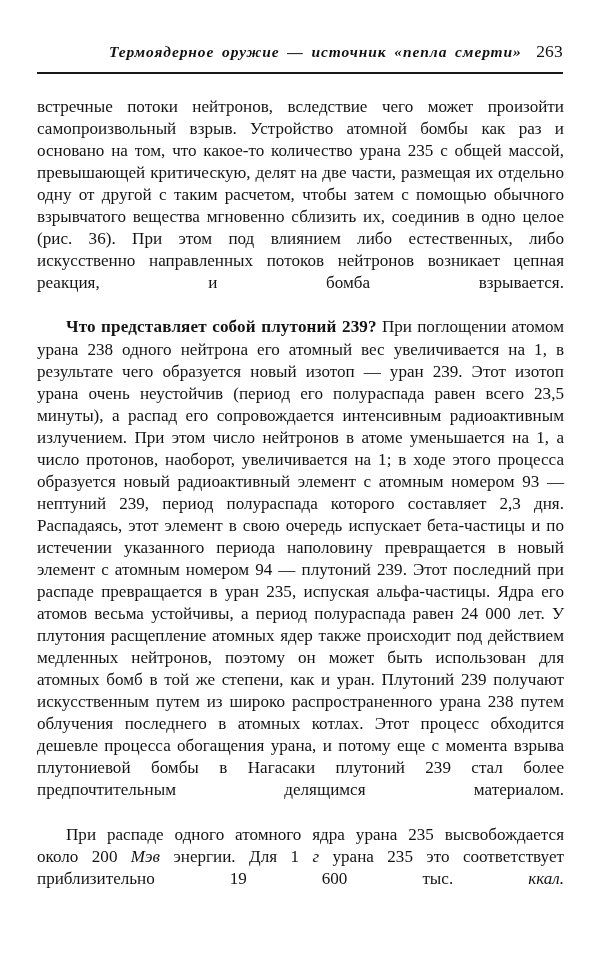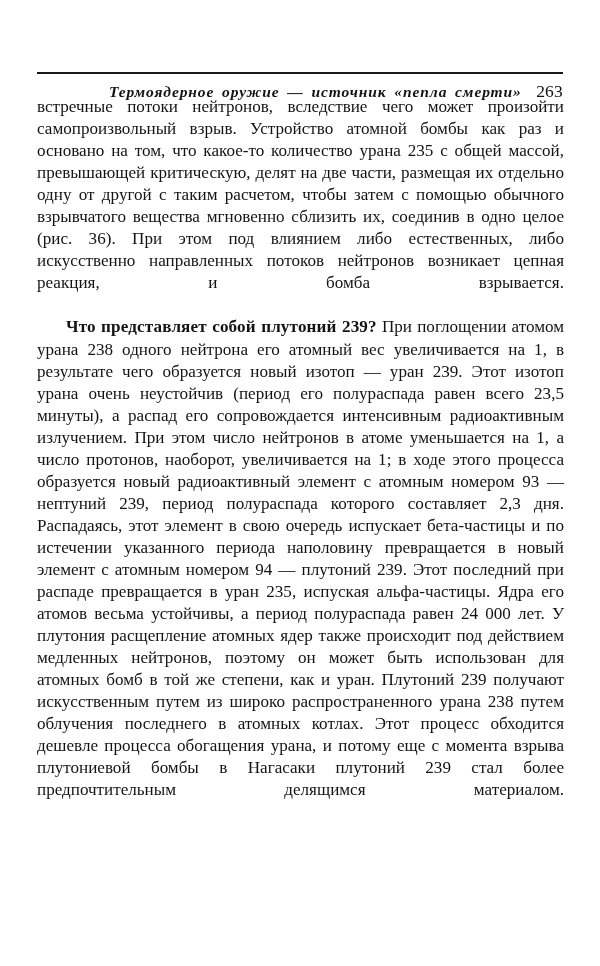--- a/index.html
+++ b/index.html
@@ -45,21 +45,20 @@
     white-space: nowrap;
     color: #131313;
     padding-left: 72px;
   }
   .running-head-folio {
     font-size: 17.5px;
     font-style: normal;
     font-weight: 400;
     letter-spacing: 0.2px;
     color: #131313;
-    margin-top: 40px;
   }
 
   .head-rule {
     position: absolute;
     left: 37px;
     top: 72px;
     width: 526px;
     height: 0;
     border-top: 2px solid #1a1a1a;
   }
@@ -116,16 +115,17 @@
   </div>
 
   <div class="head-rule" style="border-top-color: rgb(26, 26, 26);"></div>
 
   <div class="textblock">
 
     <p class="para flush">встречные потоки нейтронов, вследствие чего может произойти самопроизвольный взрыв. Устройство атомной бомбы как раз и основано на том, что какое-то количество урана 235 с общей массой, превышающей критическую, делят на две части, размещая их отдельно одну от другой с таким расчетом, чтобы затем с помощью обычного взрывчатого вещества мгновенно сблизить их, соединив в одно целое (рис. 36). При этом под влиянием либо естественных, либо искусственно направленных потоков нейтронов возникает цепная реакция, и бомба взрывается.</p>
 
     <p class="para"><span class="lead">Что представляет собой плутоний 239?</span><span> При поглощении атомом урана 238 одного нейтрона его атомный вес увеличивается на 1, в результате чего образуется новый изотоп — уран 239. Этот изотоп урана очень неустойчив (период его полураспада равен всего 23,5 минуты), а распад его сопровождается интенсивным радиоактивным излучением. При этом число нейтронов в атоме уменьшается на 1, а число протонов, наоборот, увеличивается на 1; в ходе этого процесса образуется новый радиоактивный элемент с атомным номером 93 — нептуний 239, период полураспада которого составляет 2,3 дня. Распадаясь, этот элемент в свою очередь испускает бета-частицы и по истечении указанного периода наполовину превращается в новый элемент с атомным номером 94 — плутоний 239. Этот последний при распаде превращается в уран 235, испуская альфа-частицы. Ядра его атомов весьма устойчивы, а период полураспада равен 24 000 лет. У плутония расщепление атомных ядер также происходит под действием медленных нейтронов, поэтому он может быть использован для атомных бомб в той же степени, как и уран. Плутоний 239 получают искусственным путем из широко распространенного урана 238 путем облучения последнего в атомных котлах. Этот процесс обходится дешевле процесса обогащения урана, и потому еще с момента взрыва плутониевой бомбы в Нагасаки плутоний 239 стал более предпочтительным делящимся материалом.</span></p>
 
+    <p class="para" id="para-energy"><span>При распаде одного атомного ядра урана 235 высвобождается около 200 </span><span class="unit">Мэв</span><span> энергии. Для 1 </span><span class="unit">г</span><span> урана 235 это соответствует приблизительно 19 600 тыс. </span><span class="unit">ккал.</span></p>
 
   </div>
 
 </div>
 
 </body></html>

